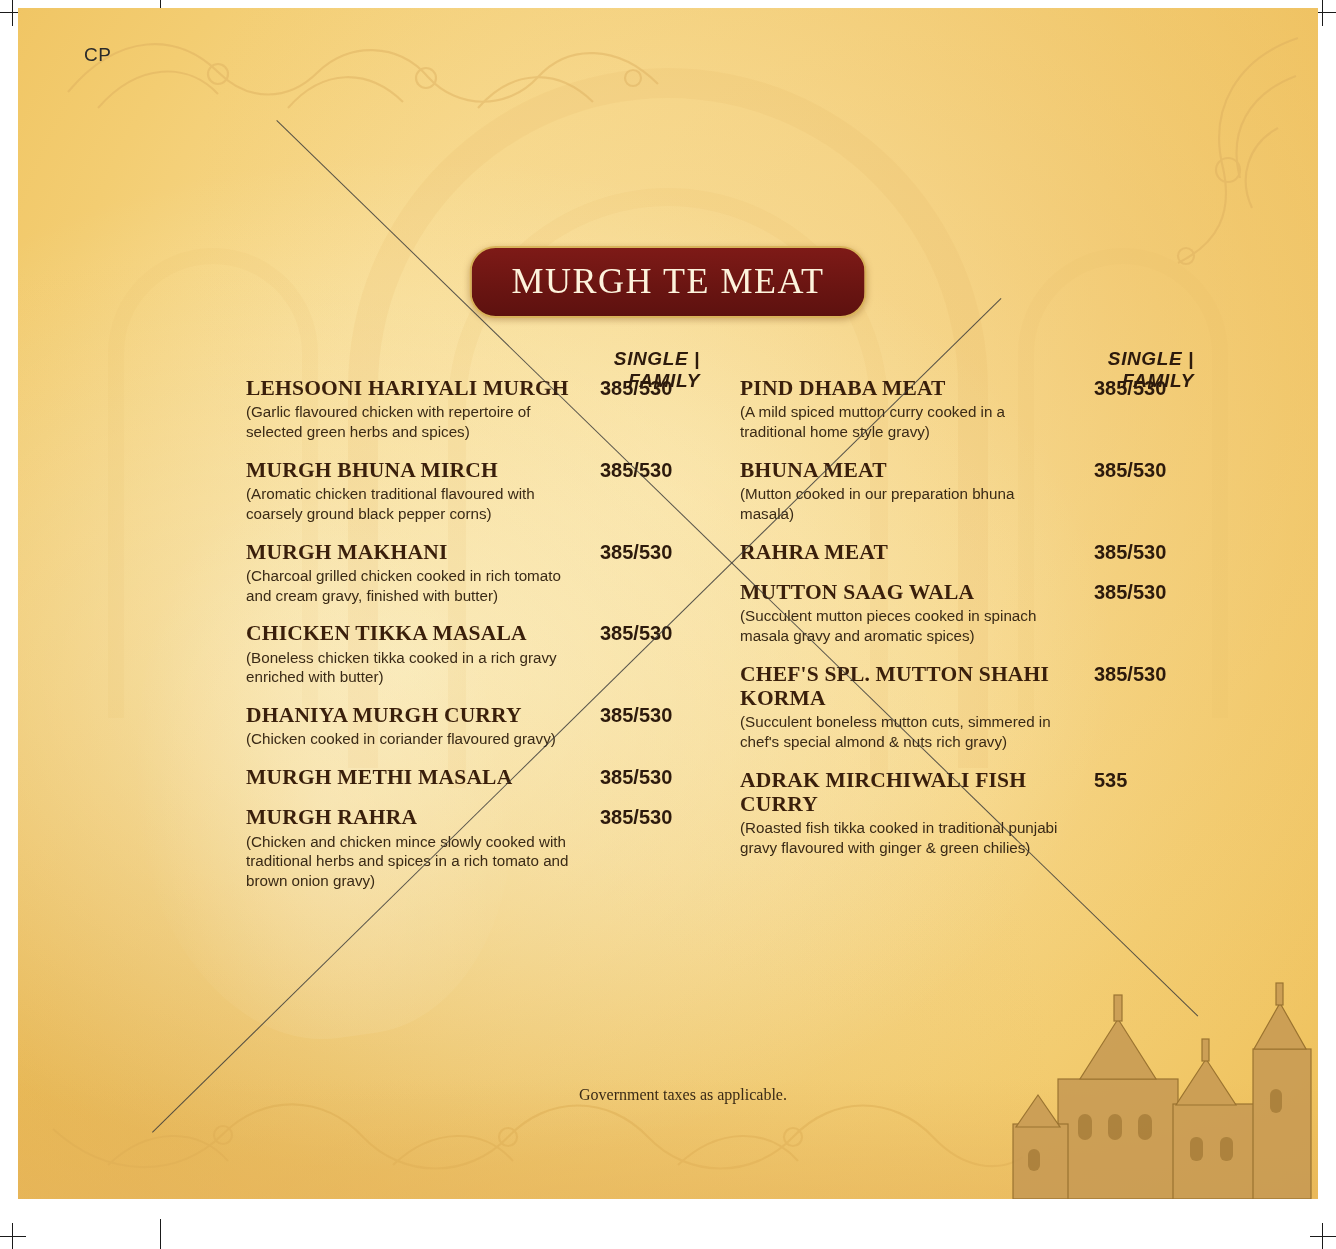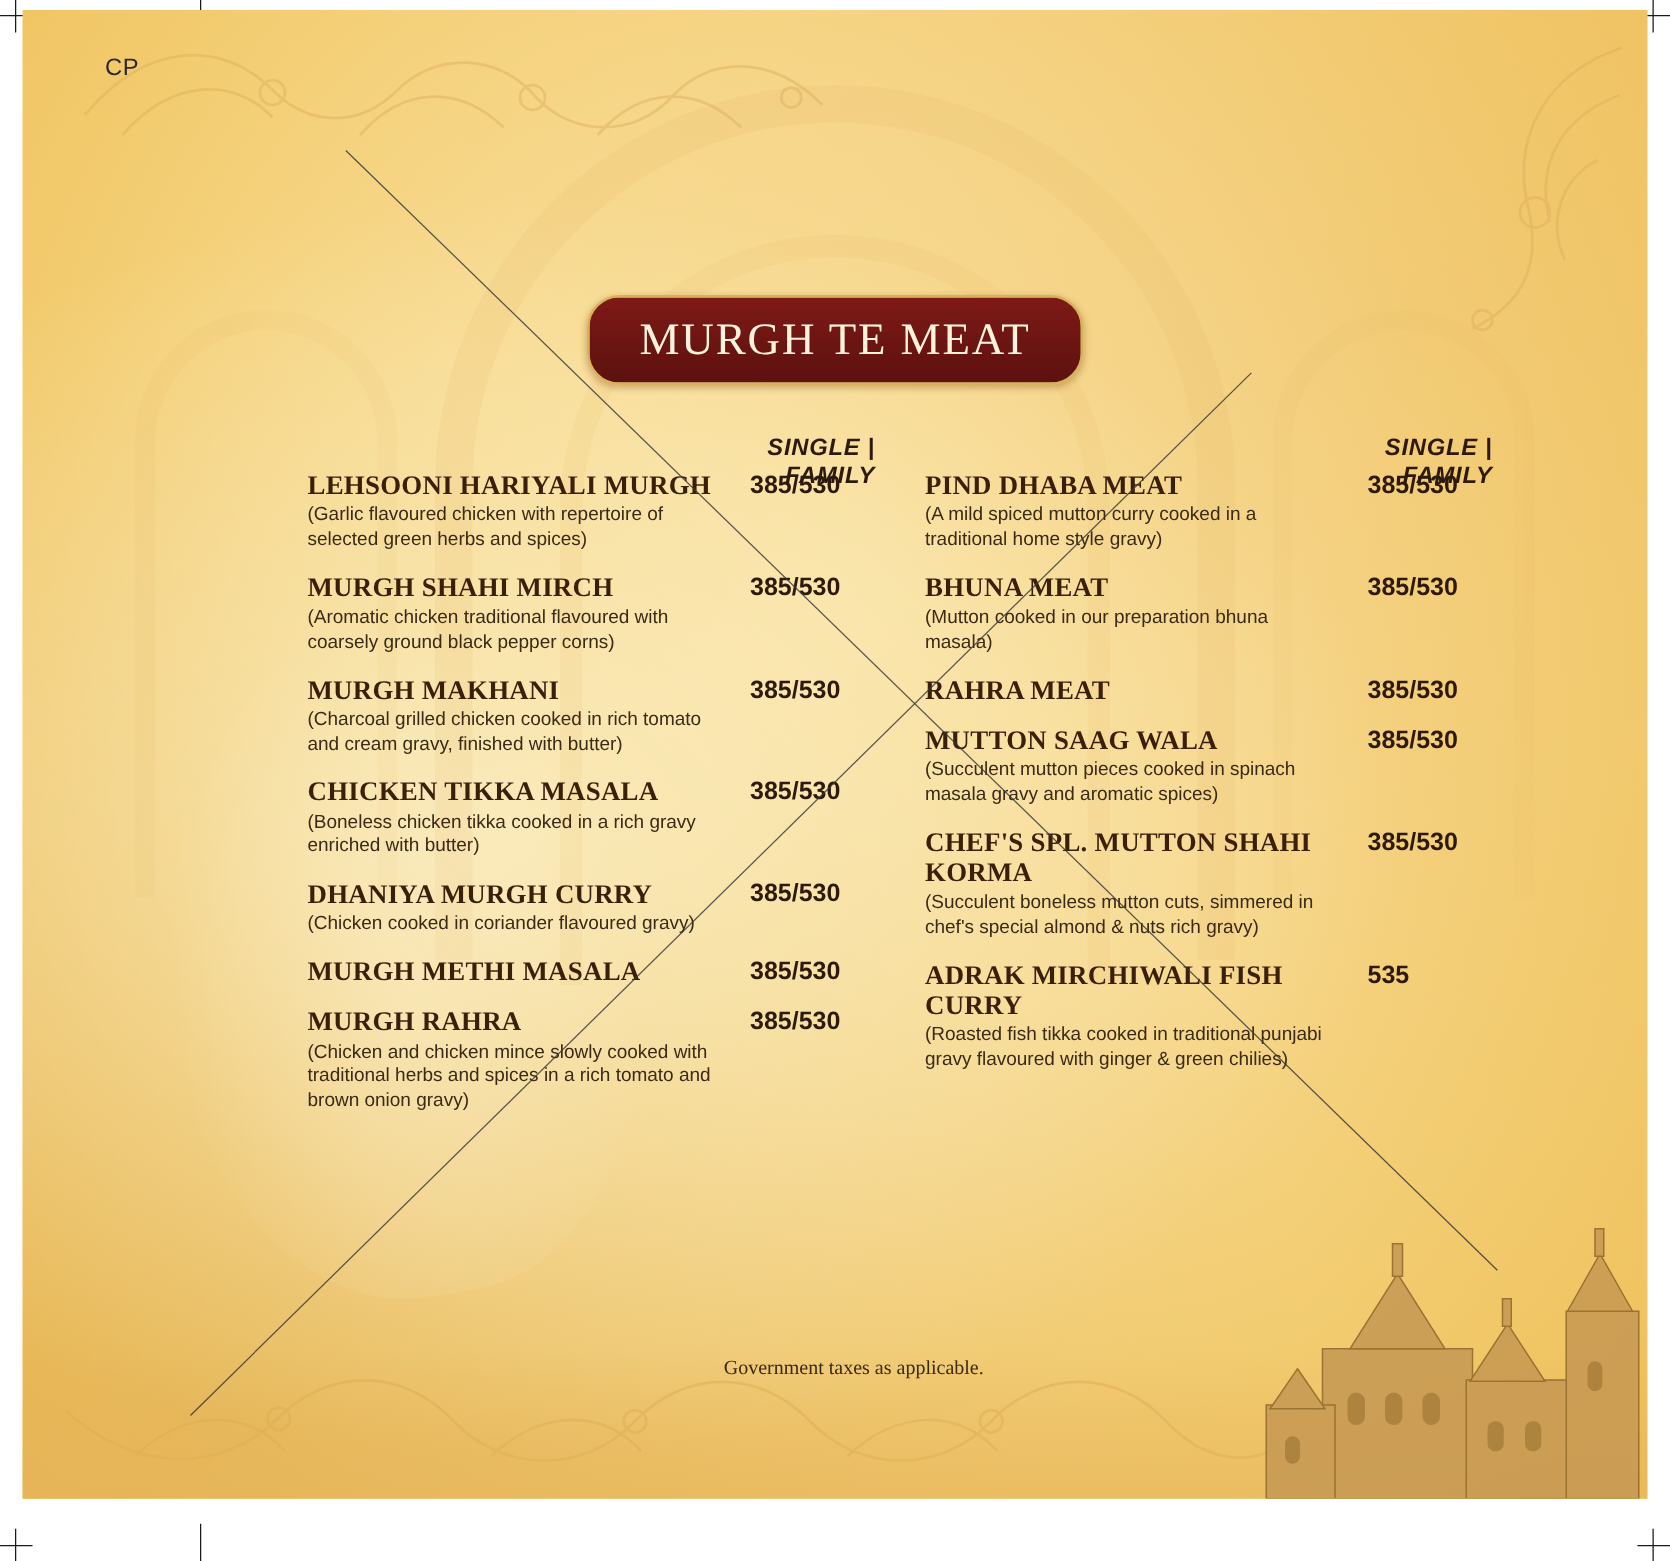--- a/index.html
+++ b/index.html
@@ -114,21 +114,21 @@
     font-family: "Liberation Sans", sans-serif;
     font-size: 19px;
     letter-spacing: 0.5px;
     color: #2b2b2b;
   }
   
   .title-banner {
     position: absolute;
     left: 50%;
     transform: translateX(-50%);
-    top: 228px;
+    top: 238px;
     background: linear-gradient(to bottom, #7e1a17 0%, #6b1512 55%, #5d110f 100%);
     border: 2px solid #d8b25a;
     border-radius: 26px;
     padding: 12px 40px 14px 40px;
     box-shadow: 0 2px 6px rgba(120,70,20,0.35);
   }
   .title-banner .title-text {
     font-family: "Liberation Serif", serif;
     font-size: 36px;
     letter-spacing: 1.5px;
@@ -338,21 +338,21 @@
         <div class="item">
           <div class="item-head">
             <div class="item-name">LEHSOONI HARIYALI MURGH</div>
             <div class="item-price">385/530</div>
           </div>
           <div class="item-desc">(Garlic flavoured chicken with repertoire of selected green herbs and spices)</div>
         </div>
 
         <div class="item">
           <div class="item-head">
-            <div class="item-name">MURGH SHAHI MIRCH</div>
+            <div class="item-name">MURGH BHUNA MIRCH</div>
             <div class="item-price">385/530</div>
           </div>
           <div class="item-desc">(Aromatic chicken traditional flavoured with coarsely ground black pepper corns)</div>
         </div>
 
         <div class="item">
           <div class="item-head">
             <div class="item-name">MURGH MAKHANI</div>
             <div class="item-price">385/530</div>
           </div>

